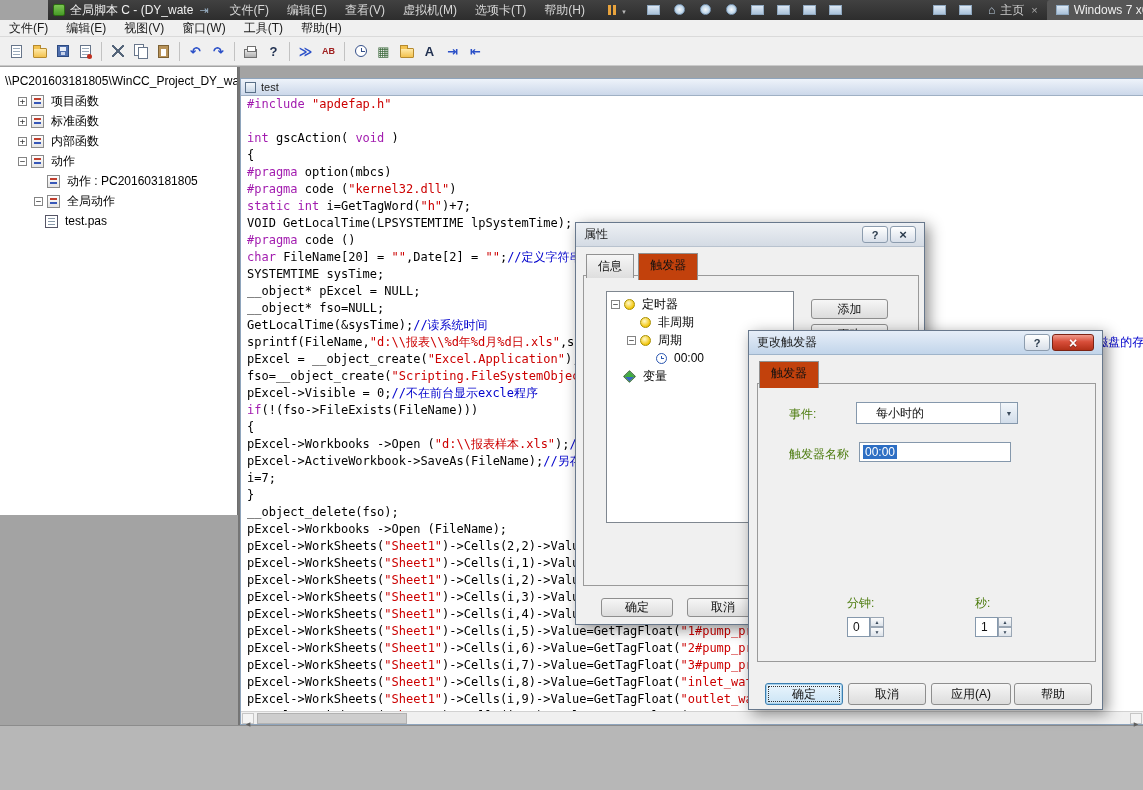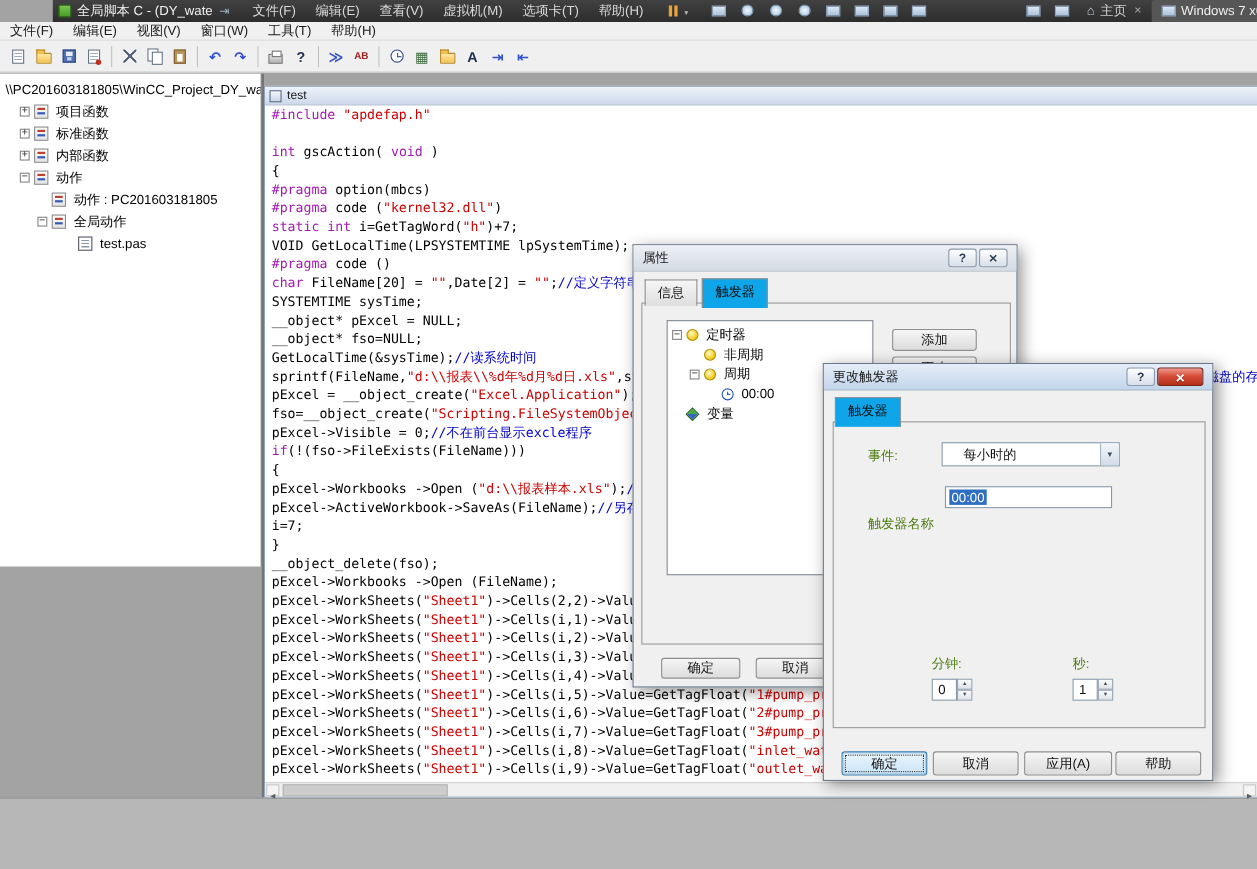--- a/index.html
+++ b/index.html
@@ -112,21 +112,21 @@
 .cap-btns{margin-left:auto;display:flex;gap:2px;align-items:center;}
 .cap-btn{width:26px;height:17px;border:1px solid #8c9cae;border-radius:3px;
   background:linear-gradient(#ffffff,#d8dfe9);display:inline-flex;align-items:center;justify-content:center;}
 .cap-btn.g-q::before{content:"?";font-size:11px;color:#2a3a4c;font-weight:bold;}
 .cap-btn.g-x::before{content:"×";font-size:13px;color:#2a3a4c;font-weight:bold;}
 .cap-btn.close-red{width:42px;background:linear-gradient(#f09a8c,#d84e3a 45%,#b23018);border-color:#7c2314;}
 .cap-btn.close-red::before{content:"×";color:#fff;font-size:14px;font-weight:bold;text-shadow:0 1px 1px rgba(0,0,0,.4);}
 .tabs-row{position:absolute;z-index:3;white-space:nowrap;}
 .tab{display:inline-block;padding:3px 11px 3px;border:1px solid #919191;border-bottom:none;
   background:linear-gradient(#f6f6f6,#dedede);margin-right:1px;font-size:12px;}
-.tab.sel{background:#0ea5e9;padding-bottom:6px;position:relative;top:-1px;}
+.tab.sel{background:#c2410c;padding-bottom:6px;position:relative;top:-1px;}
 .tabpage{position:absolute;border:1px solid #9a9a9a;background:#f0f0f0;z-index:1;}
 .btn{position:absolute;border:1px solid #8e8e8e;border-radius:3px;z-index:4;
   background:linear-gradient(#f6f6f6,#dcdcdc);font-size:12px;color:#111;text-align:center;
   font-family:"Liberation Sans","DejaVu Sans",sans-serif;}
 .btn.default{border-color:#3c7fb1;background:linear-gradient(#eaf5fd,#cbe4f5);
   outline:1px dotted #333;outline-offset:-4px;box-shadow:0 0 0 1px #a7d0ea inset;}
 .ptree{position:absolute;background:#fff;border:1px solid #7f8790;overflow:hidden;padding:3px 2px;z-index:2;}
 .ptree .nav-row{height:18px;}
 .nicon.bulb{width:11px;height:11px;border-radius:50%;border:1px solid #a98f00;
   background:radial-gradient(circle at 40% 35%,#fff9c8,#f2c200 75%);}
@@ -302,21 +302,21 @@
         <div class="nav-row" style="padding-left: 34px;">
           <span class="exp-sp"></span>
           <span class="nicon fn"></span>
           <span class="nlabel">动作 : PC201603181805</span>
         </div>
         <div class="nav-row" style="padding-left: 34px;">
           <span class="exp">−</span>
           <span class="nicon fn"></span>
           <span class="nlabel">全局动作</span>
         </div>
-        <div class="nav-row" style="padding-left: 58px;">
+        <div class="nav-row" style="padding-left: 32px;">
           <span class="exp-sp"></span>
           <span class="nicon file"></span>
           <span class="nlabel">test.pas</span>
         </div>
       </div>
   </div>
   <div class="splitter"></div>
   <div class="bottom-strip"></div>
 
   <div class="editor">
@@ -392,21 +392,21 @@
       <span class="tab sel">触发器</span>
     </div>
     <div class="tabpage" style="left:8px;top:52px;width:339px;height:279px;"></div>
 
     <span class="lbl" style="left:40px;top:75px;">事件:</span>
     <div class="combo" style="left:107px;top:71px;width:162px;">
       <span class="val">每小时的</span>
       <span class="drop"></span>
     </div>
 
-    <span class="lbl" style="left:40px;top:115px;margin-top:22px;">触发器名称</span>
+    <span class="lbl" style="left:40px;top:115px;">触发器名称</span>
     <div class="txtin" style="left:110px;top:111px;width:152px;">
       <span class="selected">00:00</span>
     </div>
 
     <span class="lbl" style="left:98px;top:264px;">分钟:</span>
     <span class="lbl" style="left:226px;top:264px;">秒:</span>
     <div class="spin" style="left:98px;top:286px;">
       <span class="num">0</span>
       <span class="arrows">
           <span class="sarr g-up"></span>

